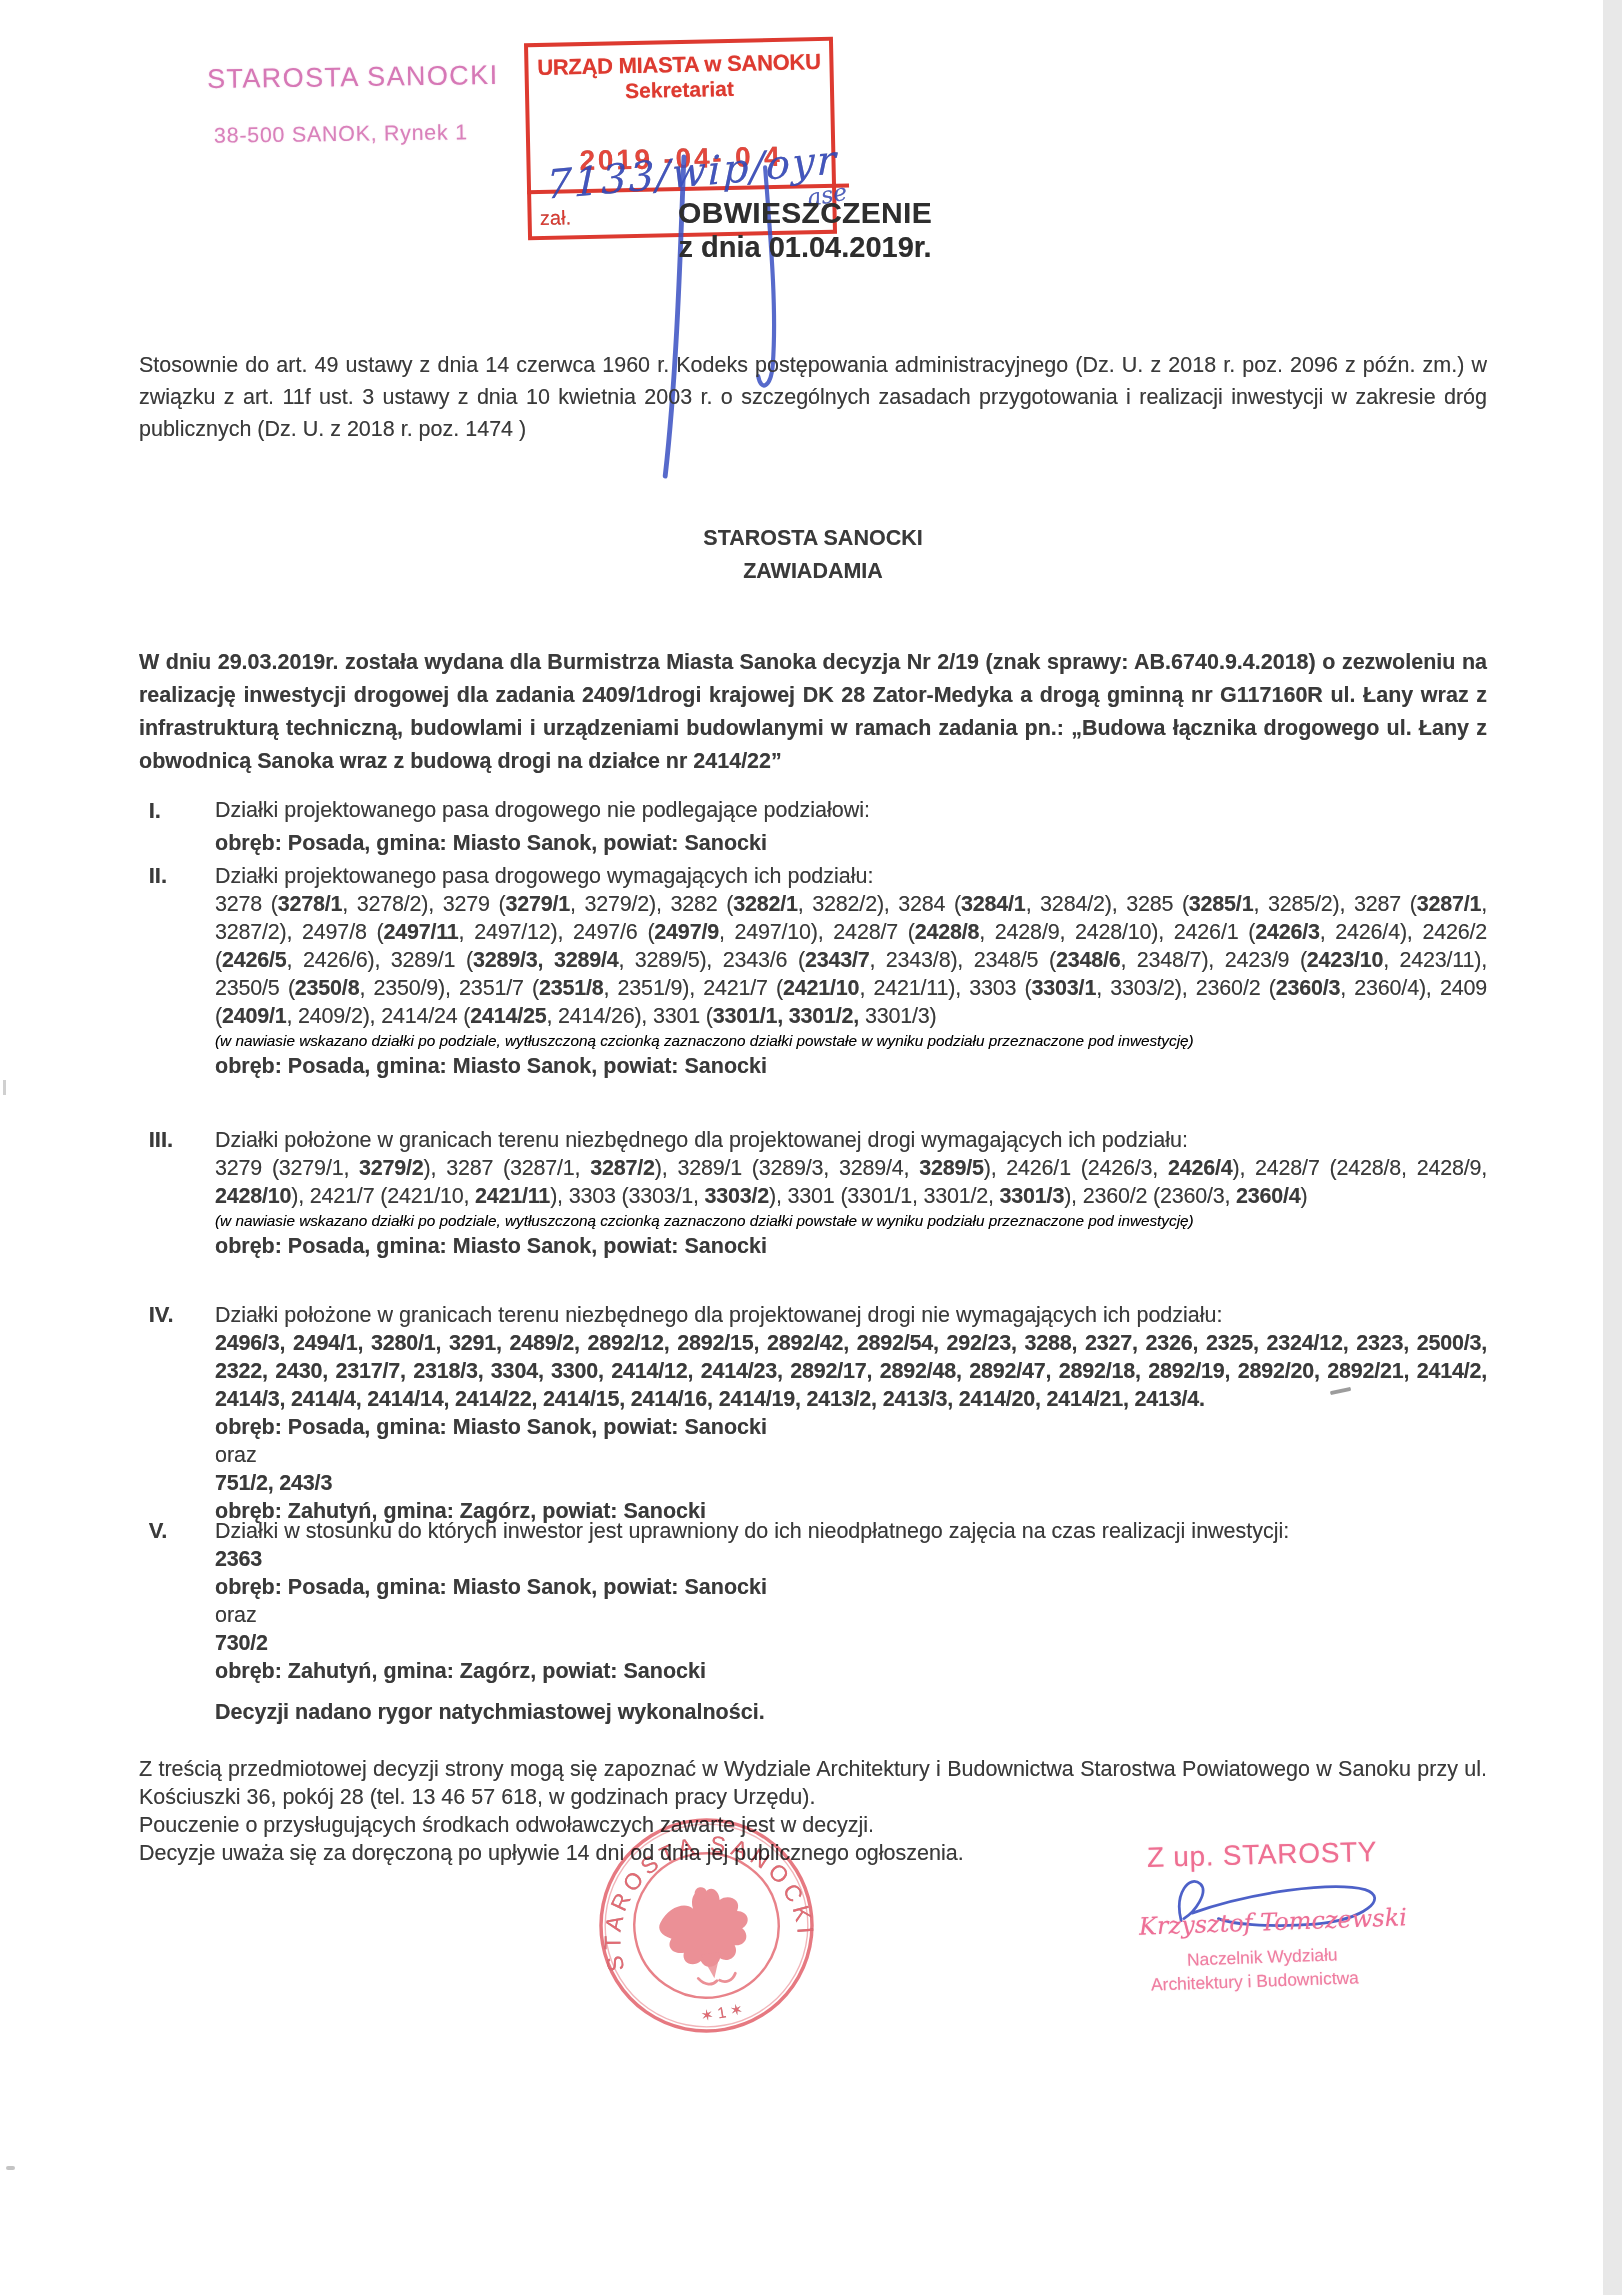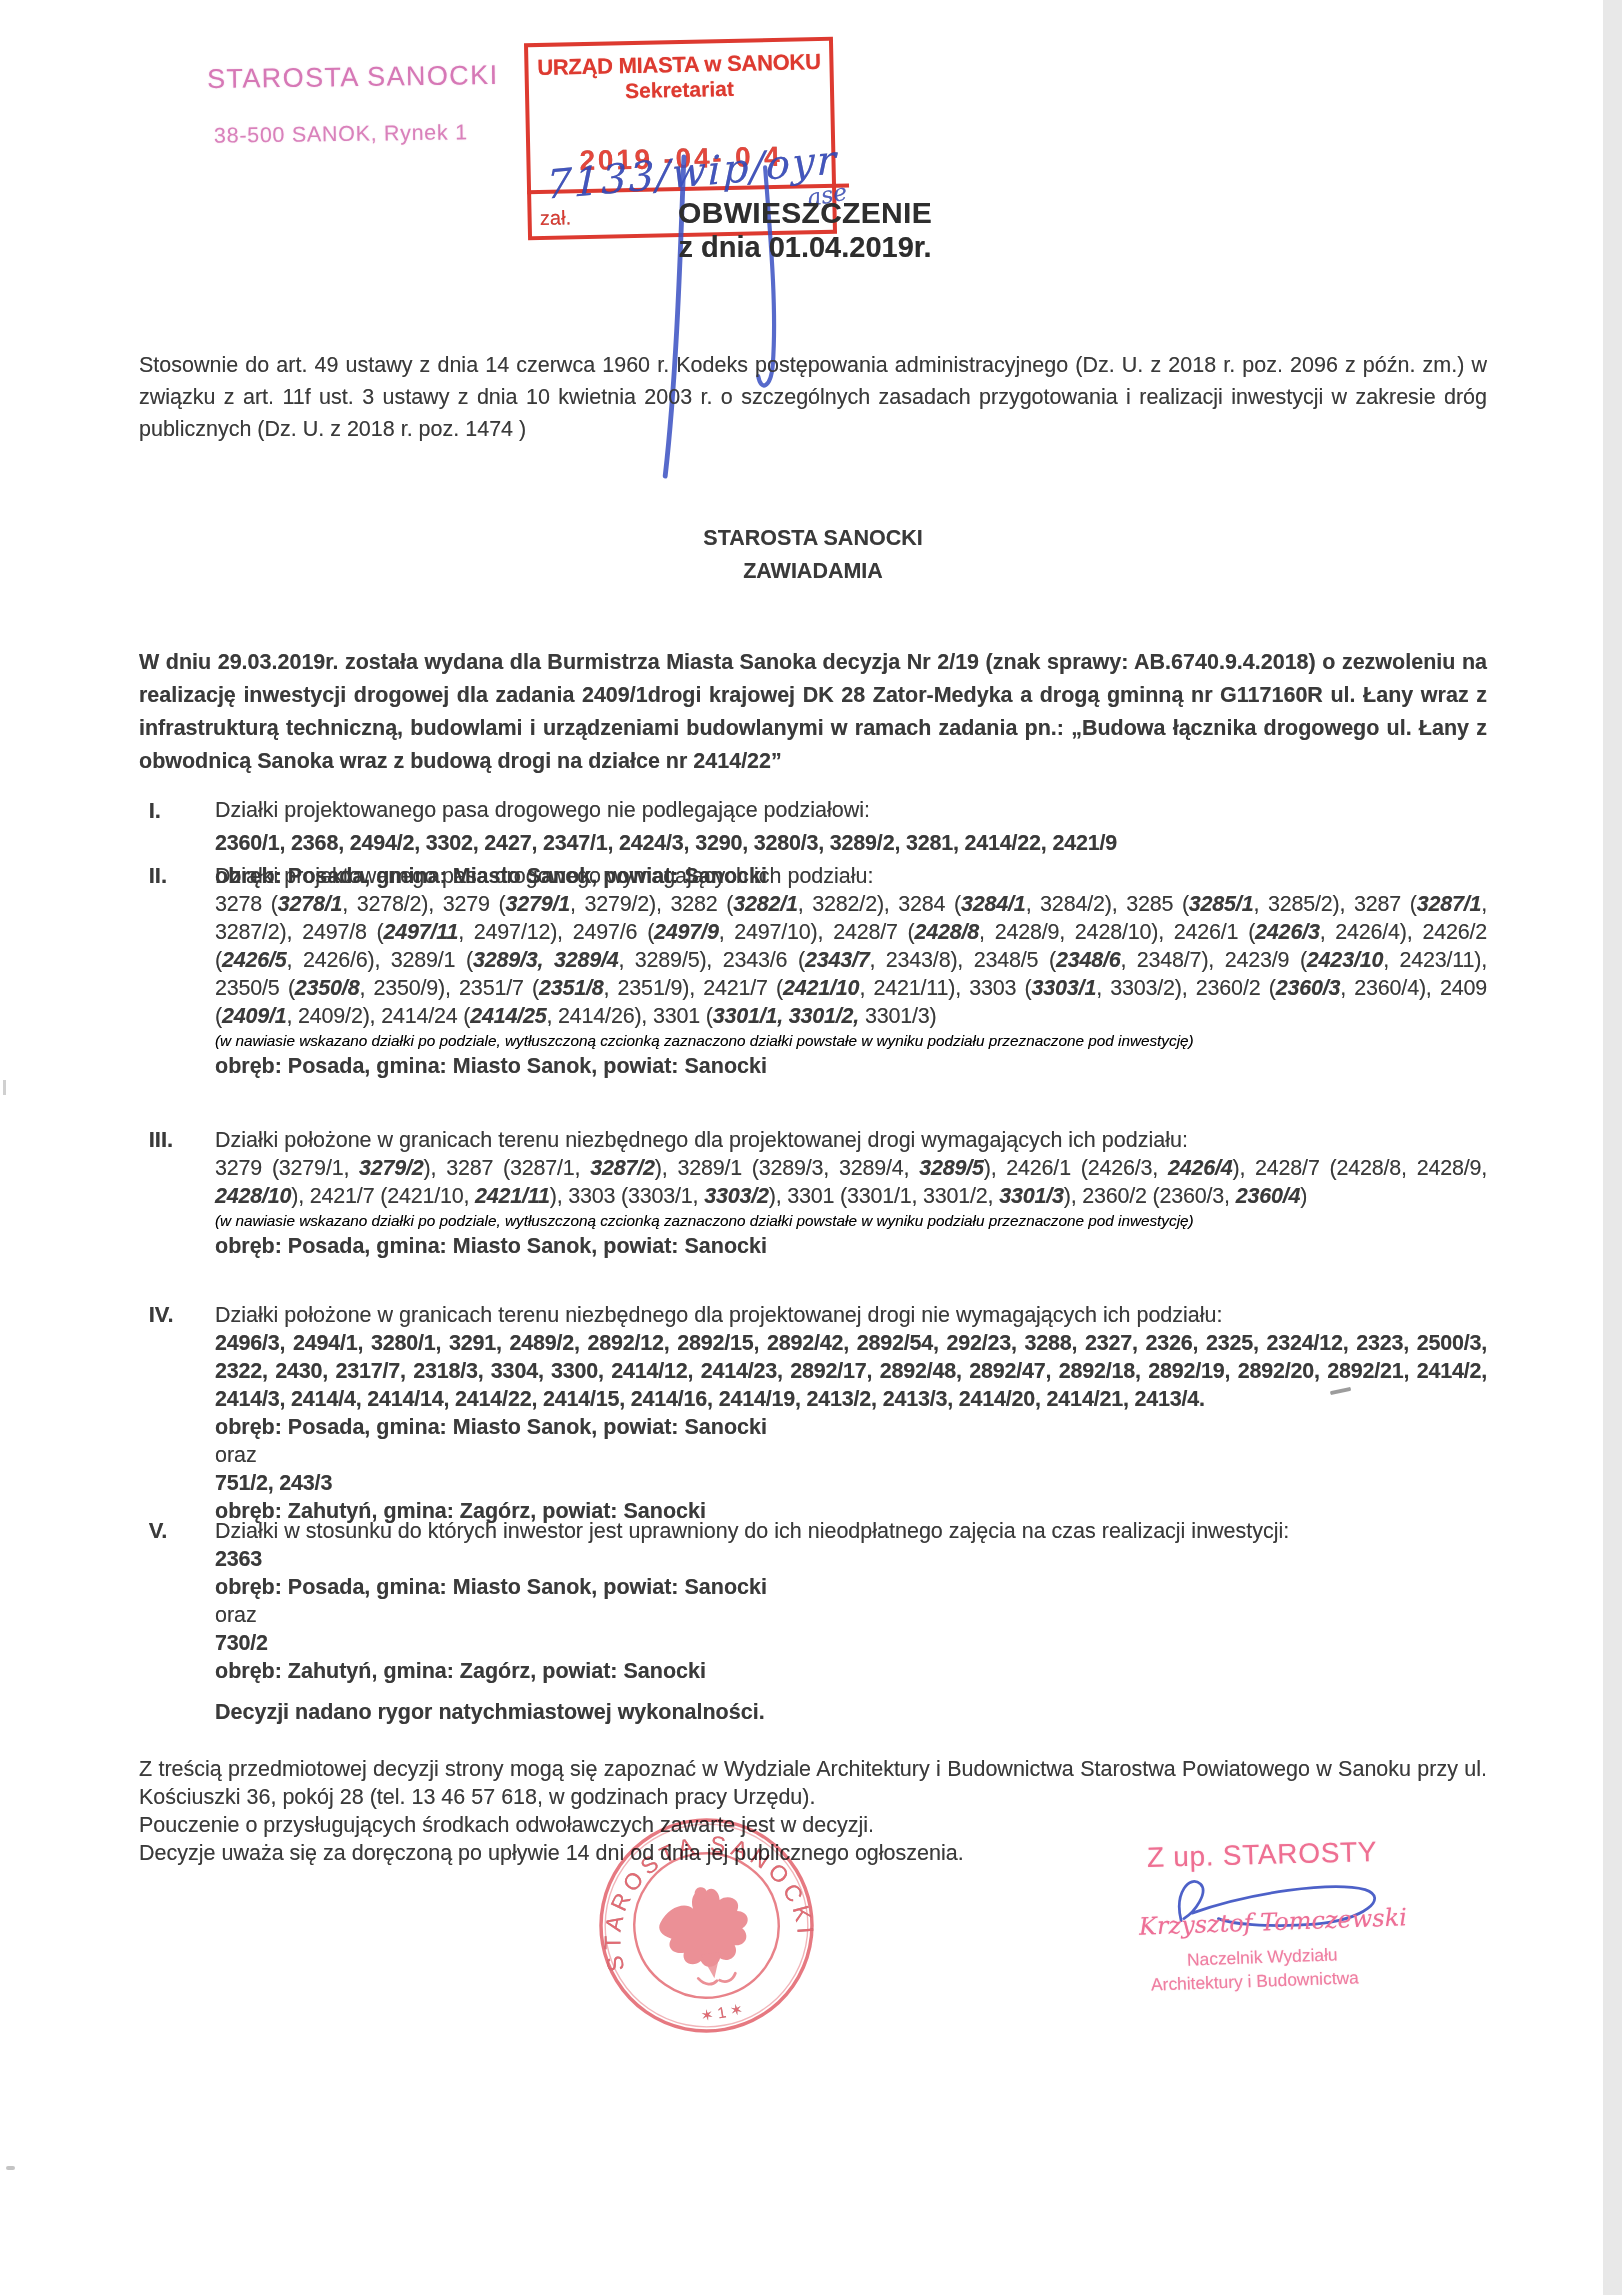--- a/index.html
+++ b/index.html
@@ -1,20 +1,20 @@
 <!DOCTYPE html>
 <html style="font-size:11px"><head>
 <meta charset="utf-8">
 <style>
   html,body{margin:0;padding:0;background:#e8e8e8;}
   .page{position:relative;width:1603px;height:2295px;background:#ffffff;overflow:hidden;
         font-family:"Liberation Sans",sans-serif;color:#3a3a3a;}
   .abs{position:absolute;}
   .doc{text-shadow:0 0 0.4px rgba(45,45,45,0.45);}
-  .b{font-weight:700;font-style:italic;}
+  .b{font-weight:700;}
 
   
   .pink1{left:207px;top:62px;font-size:27px;letter-spacing:1.4px;color:#d678b6;
          transform:rotate(-0.8deg);text-shadow:0 0 1.4px rgba(214,120,182,.45);}
   .pink2{left:214px;top:122px;font-size:21.5px;letter-spacing:0.7px;color:#d981bb;
          transform:rotate(-0.8deg);text-shadow:0 0 1.4px rgba(214,120,182,.4);}
   .redbox{left:526px;top:40px;width:301px;height:189px;border:4.2px solid #dd3a30;
           transform:rotate(-1.2deg);background:transparent;}
   .redbox .office{margin-top:8.3px;text-align:center;color:#dd3a30;font-weight:700;
                   font-size:22px;letter-spacing:-0.3px;text-shadow:0 0 0.7px rgba(221,58,48,.6);}
@@ -111,21 +111,20 @@
     <div>STAROSTA SANOCKI</div>
     <div>ZAWIADAMIA</div>
   </div>
 
   <div class="abs para announce">W dniu 29.03.2019r. została wydana dla Burmistrza Miasta Sanoka decyzja Nr 2/19 (znak sprawy: AB.6740.9.4.2018) o zezwoleniu na realizację inwestycji drogowej dla zadania 2409/1drogi krajowej DK 28 Zator-Medyka a drogą gminną nr G117160R ul. Łany wraz z infrastrukturą techniczną, budowlami i urządzeniami budowlanymi w ramach zadania pn.: „Budowa łącznika drogowego ul. Łany z obwodnicą Sanoka wraz z budową drogi na działce nr 2414/22”</div>
 
   <div class="section sec1" style="top:794px;">
     <div class="sec-num">I.</div>
     <div class="sec-body">
       <div class="sec-heading">Działki projektowanego pasa drogowego nie podlegające podziałowi:</div>
-      <div class="plots">2360/1, 2368, 2494/2, 3302, 2427, 2347/1, 2424/3, 3290, 3280/3, 3289/2, 3281, 2414/22, 2421/9</div>
       <div class="obreb">obręb: Posada, gmina: Miasto Sanok, powiat: Sanocki</div>
     </div>
   </div>
 
   <div class="section" style="top:862px;">
     <div class="sec-num">II.</div>
     <div class="sec-body">
       <div class="sec-heading">Działki projektowanego pasa drogowego wymagających ich podziału:</div>
       <div class="rich"><span>3278 (</span><span class="b">3278/1</span><span>, 3278/2), 3279 (</span><span class="b">3279/1</span><span>, 3279/2), 3282 (</span><span class="b">3282/1</span><span>, 3282/2), 3284 (</span><span class="b">3284/1</span><span>, 3284/2), 3285 (</span><span class="b">3285/1</span><span>, 3285/2), 3287 (</span><span class="b">3287/1</span><span>, 3287/2), 2497/8 (</span><span class="b">2497/11</span><span>, 2497/12), 2497/6 (</span><span class="b">2497/9</span><span>, 2497/10), 2428/7 (</span><span class="b">2428/8</span><span>, 2428/9, 2428/10), 2426/1 (</span><span class="b">2426/3</span><span>, 2426/4), 2426/2 (</span><span class="b">2426/5</span><span>, 2426/6), 3289/1 (</span><span class="b">3289/3, 3289/4</span><span>, 3289/5), 2343/6 (</span><span class="b">2343/7</span><span>, 2343/8), 2348/5 (</span><span class="b">2348/6</span><span>, 2348/7), 2423/9 (</span><span class="b">2423/10</span><span>, 2423/11), 2350/5 (</span><span class="b">2350/8</span><span>, 2350/9), 2351/7 (</span><span class="b">2351/8</span><span>, 2351/9), 2421/7 (</span><span class="b">2421/10</span><span>, 2421/11), 3303 (</span><span class="b">3303/1</span><span>, 3303/2), 2360/2 (</span><span class="b">2360/3</span><span>, 2360/4), 2409 (</span><span class="b">2409/1</span><span>, 2409/2), 2414/24 (</span><span class="b">2414/25</span><span>, 2414/26), 3301 (</span><span class="b">3301/1, 3301/2,</span><span> 3301/3)</span></div>
       <div class="note">(w nawiasie wskazano działki po podziale, wytłuszczoną czcionką zaznaczono działki powstałe w wyniku podziału przeznaczone pod inwestycję)</div>

